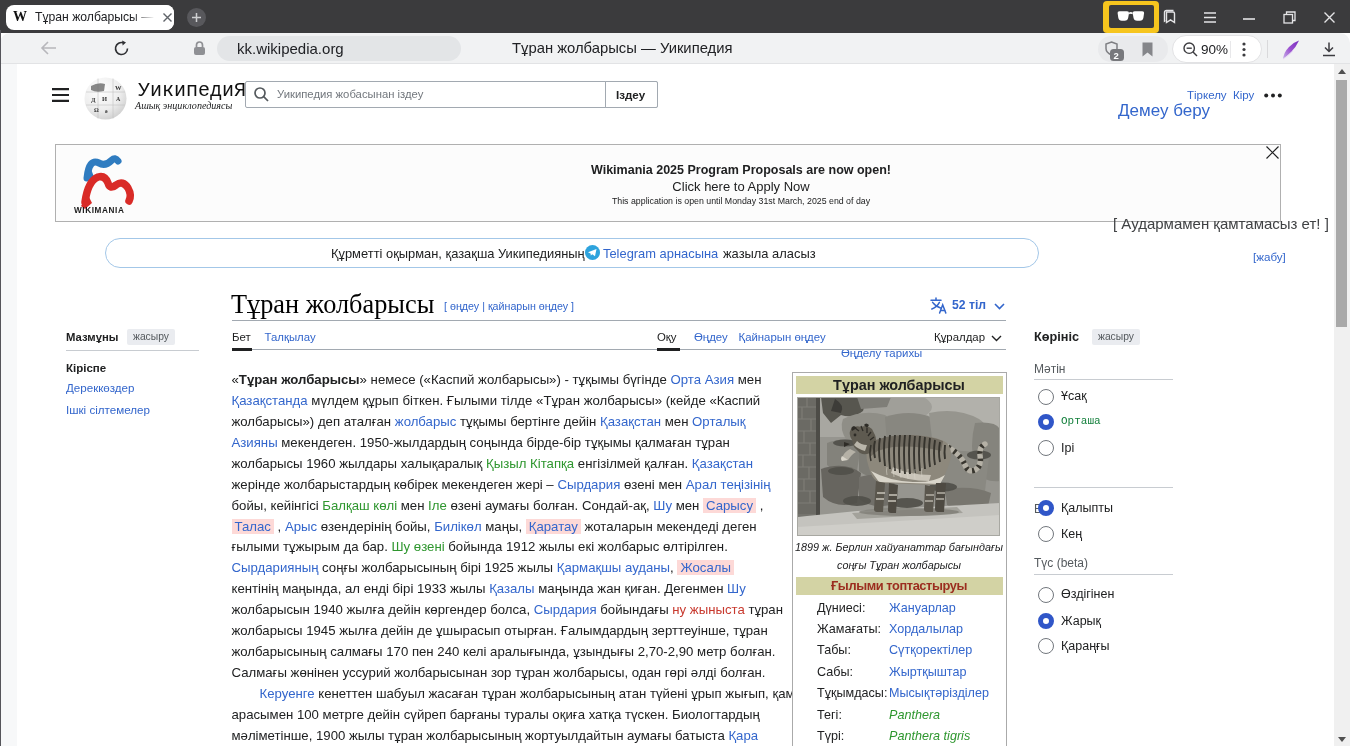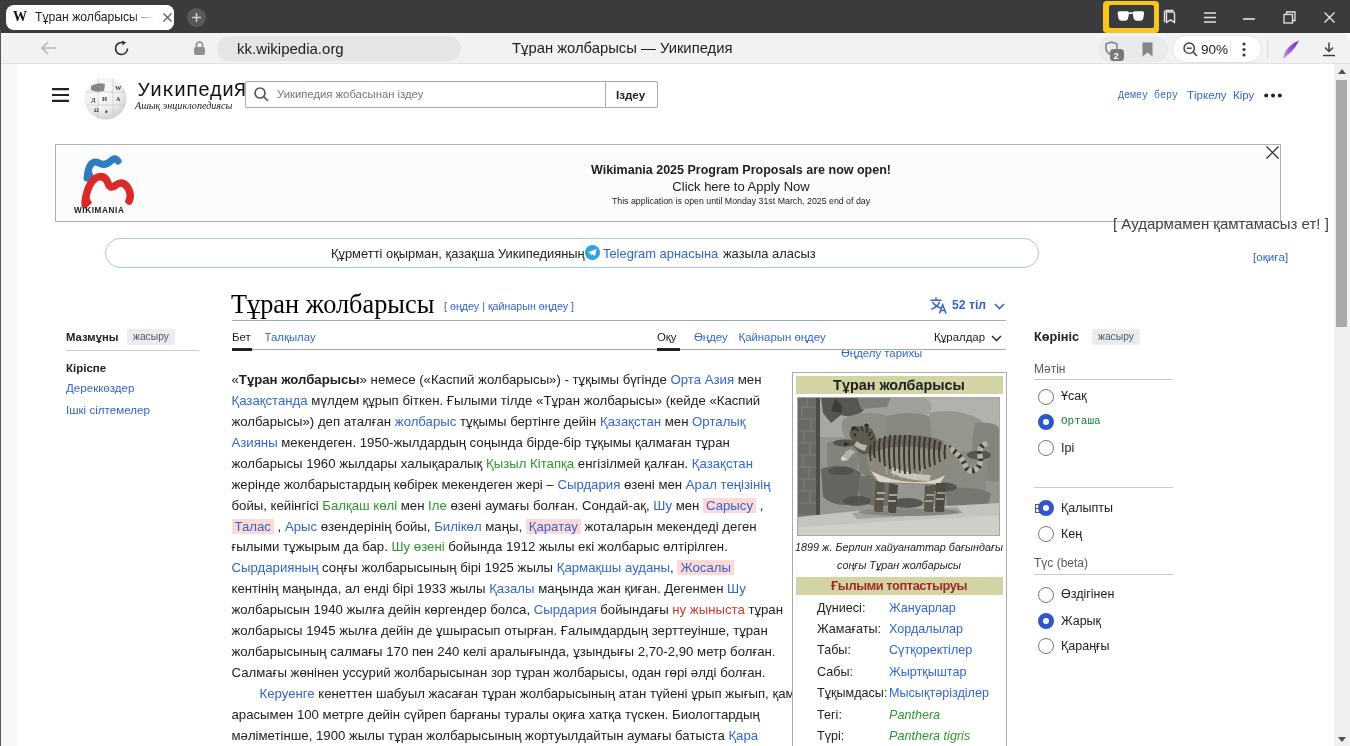--- a/index.html
+++ b/index.html
@@ -156,21 +156,21 @@
 <span class="abs" style="left:138px;top:79px;font-family:Liberation Mono, monospace;font-size:20px;color:#111;">УикипедиЯ</span>
 <span class="abs" style="left:135px;top:99.5px;font-family:'Liberation Serif',serif;font-style:italic;font-size:10.1px;color:#202122;">Ашық энциклопедиясы</span>
 <div class="abs" style="left:245px;top:81px;width:413px;height:27px;border:1px solid #a2a9b1;border-radius:2px;background:#fff;"></div>
 <svg class="abs" style="left:254px;top:87px;" width="15" height="15" viewBox="0 0 15 15">
   <circle cx="6" cy="6" r="5" stroke="#54595d" stroke-width="1.7" fill="none"></circle>
   <path d="M9.7 9.7 L14 14" stroke="#54595d" stroke-width="1.7"></path>
 </svg>
 <span class="abs" style="left:277px;top:88px;font-size:11.3px;color:#72777d;">Уикипедия жобасынан іздеу</span>
 <div class="abs" style="left:605px;top:81px;width:53px;height:27px;border:1px solid #a2a9b1;border-radius:0 2px 2px 0;background:#fff;"></div>
 <span class="abs" style="left:616px;top:88px;font-size:11.6px;font-weight:bold;color:#202122;">Іздеу</span>
-<span class="abs" style="left:1118px;top:90px;font-size:10px;color:#3366cc;font-family:Liberation Mono, monospace;">Демеу беру</span>
+<span class="abs" style="left:1118px;top:101px;font-size:17px;color:#3366cc;">Демеу беру</span>
 <span class="abs" style="left:1187px;top:89px;font-size:11.5px;color:#3366cc;">Тіркелу</span>
 <span class="abs" style="left:1233px;top:89px;font-size:11.5px;color:#3366cc;">Кіру</span>
 <svg class="abs" style="left:1264px;top:93px;" width="18" height="5">
     <circle cx="2.2" cy="2.5" r="2" fill="#202122"></circle>
     <circle cx="9" cy="2.5" r="2" fill="#202122"></circle>
     <circle cx="15.8" cy="2.5" r="2" fill="#202122"></circle>
   </svg>
 
 <div class="abs" style="left:55px;top:144px;width:1226px;height:78px;background:#fcfcfc;border:1px solid #b0b0b0;"></div>
 <svg class="abs" style="left:72px;top:151px;" width="68" height="66" viewBox="0 0 68 66">
@@ -180,21 +180,21 @@
   <path d="M9 55 L16 44 L20 52 L13 58 Z" fill="#d92b27"></path>
   <text x="2" y="62" font-size="8.2" font-weight="bold" fill="#1a1a1a" font-family="Liberation Sans,sans-serif" letter-spacing="0.6">WIKIMANIA</text>
 </svg>
 <div class="abs" style="left:441px;top:163px;width:600px;text-align:center;font-size:12.5px;font-weight:bold;color:#202122;">Wikimania 2025 Program Proposals are now open!</div>
 <div class="abs" style="left:441px;top:179px;width:600px;text-align:center;font-size:13px;color:#202122;">Click here to Apply Now</div>
 <div class="abs" style="left:441px;top:196px;width:600px;text-align:center;font-size:8.8px;color:#202122;">This application is open until Monday 31st March, 2025 end of day</div>
 <svg class="abs" style="left:1266px;top:146px;" width="13" height="13">
     <path d="M0.5 0.5 L12.5 12.5 M12.5 0.5 L0.5 12.5" stroke="#202122" stroke-width="1.2"></path>
   </svg>
 <span class="abs" style="left:1113px;top:215px;font-size:15px;color:#404244;">[ Аудармамен қамтамасыз ет! ]</span>
-<span class="abs" style="left:1253px;top:250px;font-size:11.6px;color:#3366cc;">[оқиға]</span>
+<span class="abs" style="left:1253px;top:250px;font-size:11.6px;color:#3366cc;">[жабу]</span>
 
 <div class="abs" style="left:105px;top:238px;width:934px;height:30px;border:1px solid #a3c7e8;border-radius:15px;background:#fff;"></div>
 <span class="abs" style="left:331px;top:245.5px;font-size:12.9px;color:#202122;">Құрметті оқырман, қазақша Уикипедияның</span>
 <svg class="abs" style="left:584.5px;top:245px;" width="15" height="15" viewBox="0 0 15 15">
   <circle cx="7.5" cy="7.5" r="7.5" fill="#2ea3dd"></circle>
   <path d="M3 7.3 L11.5 4 L10 11.2 L7.3 9.3 L5.8 10.6 L5.6 8.5 Z" fill="#fff"></path>
 </svg>
 <span class="abs" style="left:603px;top:245.5px;font-size:12.9px;color:#3366cc;">Telegram арнасына</span>
 <span class="abs" style="left:723px;top:245.5px;font-size:12.9px;color:#202122;">жазыла аласыз</span>
 

